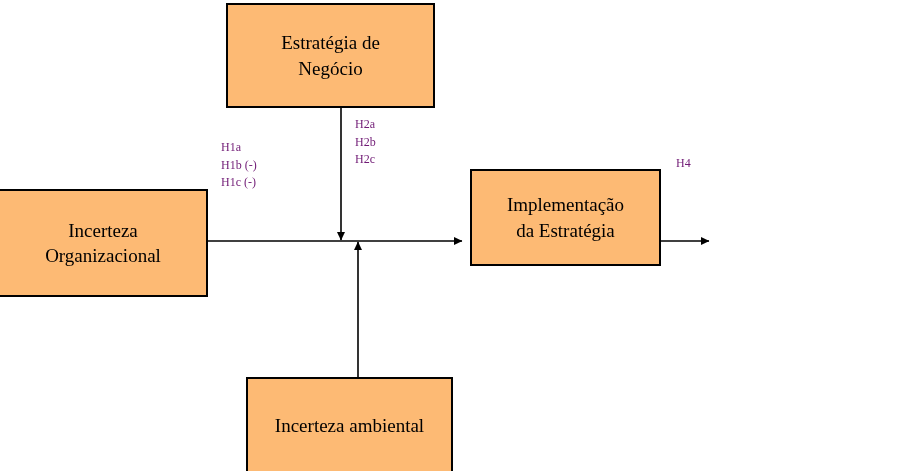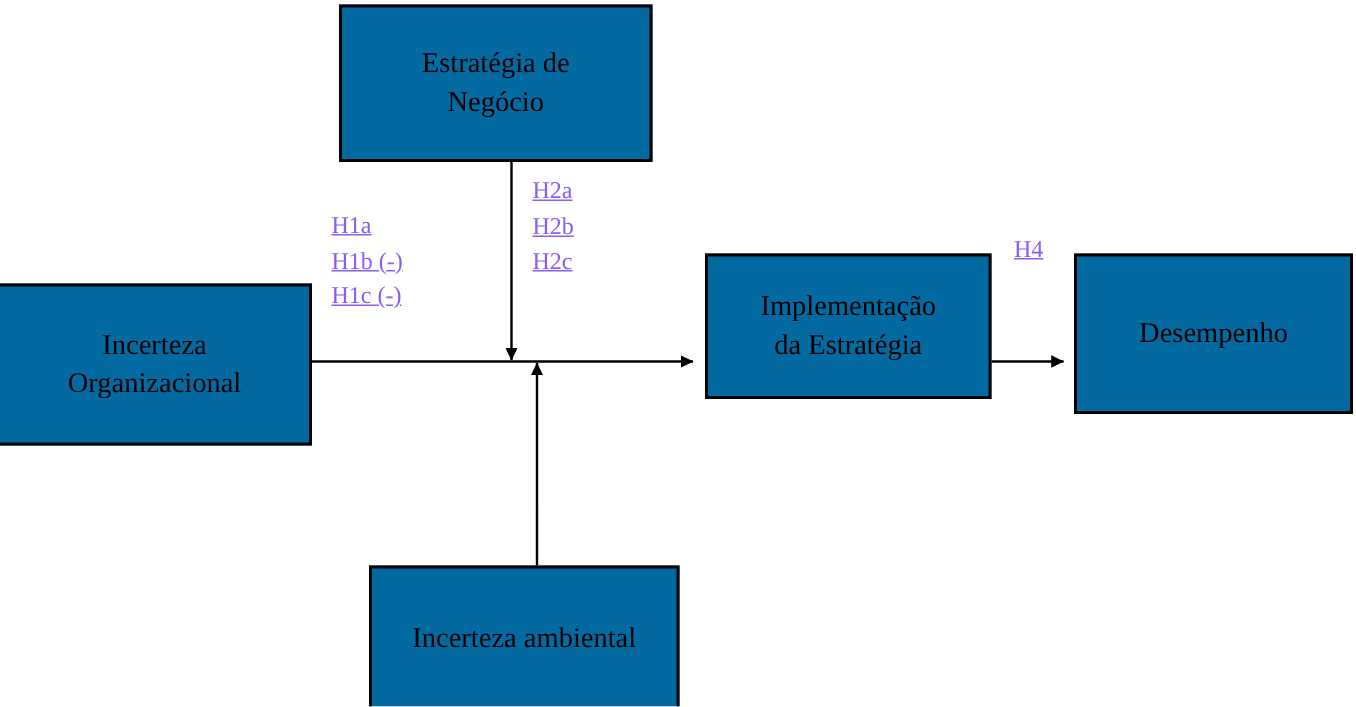--- a/index.html
+++ b/index.html
@@ -15,21 +15,21 @@
     position: relative;
     width: 904px;
     height: 471px;
     background: #ffffff;
     overflow: hidden;
   }
   .node {
     position: absolute;
     box-sizing: border-box;
     border: 2px solid #000000;
-    background: #0369a1;
+    background: #fdba74;
     display: flex;
     align-items: center;
     justify-content: center;
     text-align: center;
     line-height: 1.32;
     font-size: 19px;
     color: #000000;
     white-space: pre-line;
   }
   .node-label {
@@ -61,25 +61,24 @@
     height: 107px;
   }
   #node-incerteza {
     left: 246px;
     top: 377px;
     width: 207px;
     height: 98px;
   }
   .edge-label {
     position: absolute;
-    font-size: 16px;
+    font-size: 12px;
     line-height: 1.47;
-    color: #8b5cf6;
+    color: #701a75;
     white-space: pre-line;
-    text-decoration: underline;
   }
   #label-h1 {
     left: 221px;
     top: 139px;
   }
   #label-h2 {
     left: 355px;
     top: 116px;
   }
   #label-h3 {
@@ -128,23 +127,20 @@
   <div class="node" id="node-estrutura">
     <span class="node-label">Incerteza
 Organizacional</span>
   </div>
 
   <div class="node" id="node-implementacao">
     <span class="node-label">Implementação
 da Estratégia</span>
   </div>
 
-  <div class="node" id="node-desempenho">
-    <span class="node-label">Desempenho</span>
-  </div>
 
   <div class="node" id="node-incerteza">
     <span class="node-label">Incerteza ambiental</span>
   </div>
 
   <div class="edge-label" id="label-h1">H1a
 H1b (-)
 H1c (-)</div>
 
   <div class="edge-label" id="label-h2">H2a

